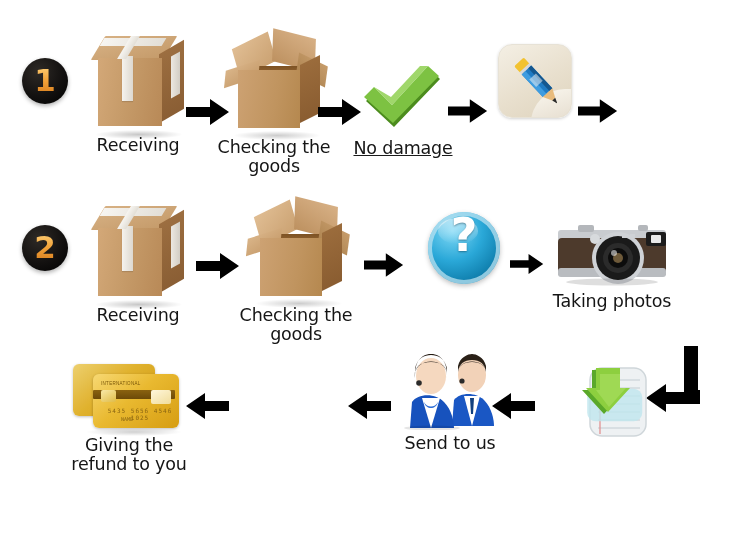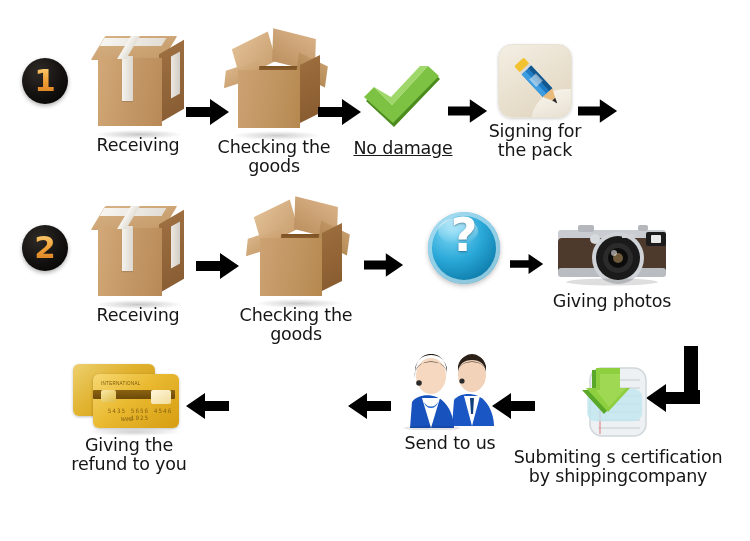--- a/index.html
+++ b/index.html
@@ -352,22 +352,20 @@
             <rect x="23" y="10" width="13" height="4" fill="#d8d8d8"></rect>
             <rect x="23" y="13" width="13" height="31" fill="#1f7bc4"></rect>
             <rect x="23" y="13" width="5" height="31" fill="#3e9ce0"></rect>
             <rect x="32" y="13" width="4" height="31" fill="#14578f"></rect>
             <rect x="25" y="22" width="9" height="10" fill="#e9eef2" opacity=".55"></rect>
             <polygon points="23,44 36,44 31.5,53 27.5,53" fill="#e8bb7c"></polygon>
             <polygon points="27.5,53 31.5,53 29.5,58 29,58" fill="#2a2a2a"></polygon>
           </g>
         </svg>
       </div>
-      <div class="cap">Signing for
-the pack</div>
     </div>
 
     <div class="arrow" style="left:578px; top:76px;">
       <svg width="40" height="26" viewBox="0 0 44 28">
           <path d="M0 9 H24 V1 L43 14 L24 27 V19 H0 Z" fill="#000"></path>
         </svg>
     </div>
 
   </div>
 
@@ -445,21 +443,21 @@
           <circle cx="68" cy="42" r="15" fill="#2b2b2b"></circle>
           <circle cx="68" cy="42" r="10" fill="#0c0c0c"></circle>
           <circle cx="68" cy="42" r="5" fill="#6e5a3a"></circle>
           <circle cx="64" cy="37" r="3" fill="#ffffff" opacity=".55"></circle>
           <circle cx="45" cy="23" r="5" fill="#d7dadd"></circle>
           <rect x="72" y="18" width="5" height="4" fill="#cfd2d6"></rect>
           <rect x="80" y="18" width="5" height="4" fill="#cfd2d6"></rect>
           <ellipse cx="62" cy="66" rx="46" ry="3.5" fill="rgba(0,0,0,.13)"></ellipse>
         </svg>
       </div>
-      <div class="cap">Giving photos</div>
+      <div class="cap">Taking photos</div>
     </div>
   </div>
 
   <div class="row" id="row-3">
 
     <div class="elbow" style="left:640px; top:-2px;">
       <svg width="64" height="72" viewBox="0 0 64 72">
         <path d="M44 0 H58 V44 H60 V58 H26 V66 L6 52 L26 38 V46 H44 Z" fill="#000"></path>
       </svg>
     </div>
@@ -479,22 +477,20 @@
           </g>
           <line x1="24" y1="10" x2="24" y2="74" stroke="#e08b8b" stroke-width="1.2"></line>
           <path d="M30 38 h44 a10 10 0 0 1 10 10 v18 a10 10 0 0 1 -10 10 h-44 a10 10 0 0 1 -10 -10 v-18 a10 10 0 0 1 10 -10 z" fill="#bfe6ee" opacity=".8" transform="translate(-6,-4) scale(.86)"></path>
           <g>
             <polygon points="16,10 40,10 40,30 50,30 28,54 6,30 16,30" fill="#5aa82a"></polygon>
             <polygon points="20,8 44,8 44,28 54,28 32,52 10,28 20,28" fill="#8dcf3f"></polygon>
             <polygon points="24,14 44,14 44,28 50,28 33,47 20,30 24,30" fill="#a6dd5e" opacity=".7"></polygon>
           </g>
         </svg>
       </div>
-      <div class="cap">Submiting s certification
-by shippingcompany</div>
     </div>
 
     <div class="arrow" style="left:492px; top:44px;">
       <svg width="44" height="28" viewBox="0 0 44 28">
           <path d="M43 9 H19 V1 L0 14 L19 27 V19 H43 Z" fill="#000"></path>
         </svg>
     </div>
 
     <div class="step" style="left:388px; top:0; width:124px;">
       <div class="art agents">

